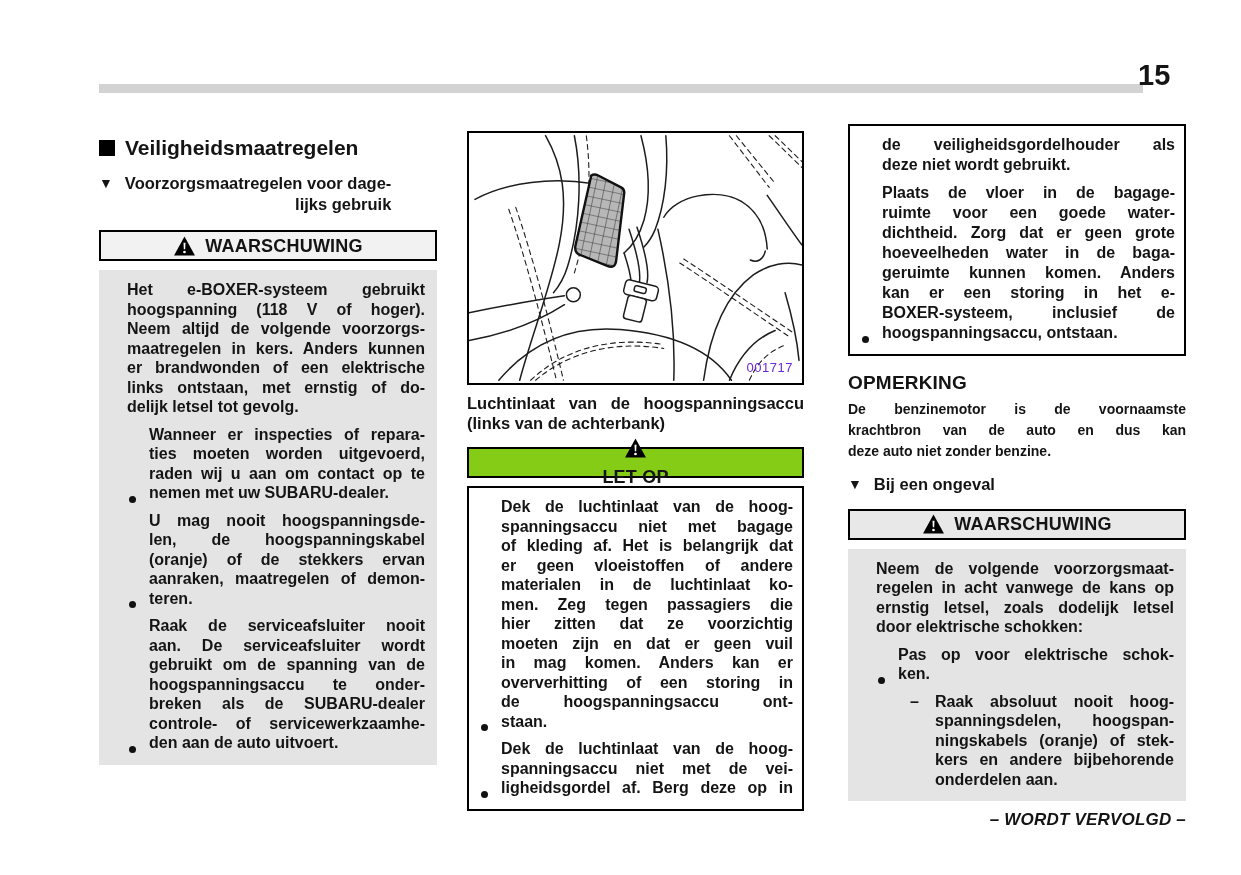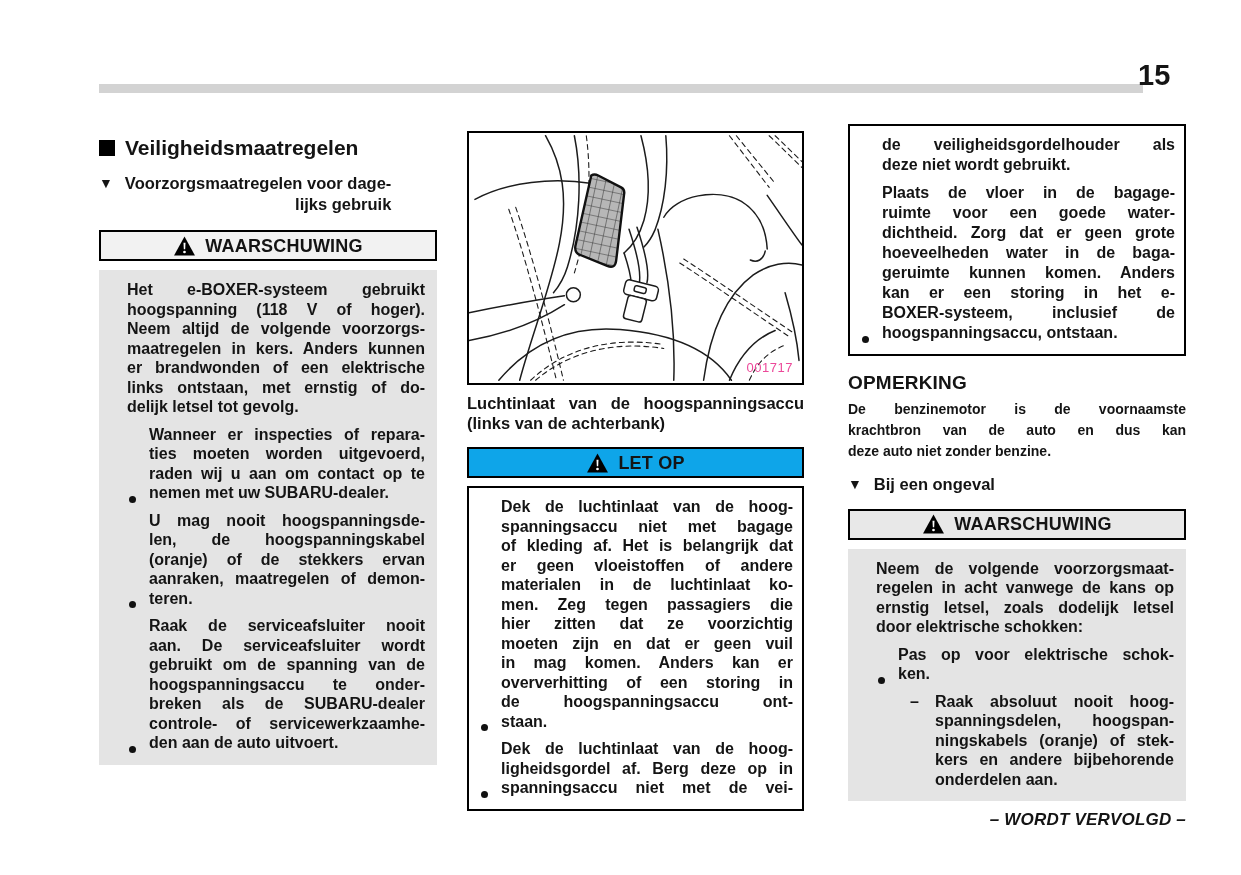--- a/index.html
+++ b/index.html
@@ -21,21 +21,21 @@
   .sq-icon { width:16px; height:16px; background:#000; flex:none; }
   .subsection { display:flex; gap:12px; margin-top:13px; font-size:16.5px; line-height:20.5px; }
   .tri-icon { flex:none; font-size:14px; line-height:20px; }
 
   
   .hazard-header {
     display:flex; align-items:center; justify-content:center; gap:9px;
     border:2px solid #000; height:27px; font-size:18px; letter-spacing:0.2px;
   }
   .hazard-header.light { background:#f2f2f2; }
-  .hazard-header.white { background:#0ea5e9; }
+  .hazard-header.white { background:#84cc16;flex-direction:column; }
   .hazard-header.gray  { background:#e8e8e8; }
   .warn-icon { width:23px; height:20px; flex:none; display:block; }
 
   
   .gray-box  { background:#e4e4e4; margin-top:9px; padding:10px 12px 12px 28px; }
   .line-box  { background:#ffffff; margin-top:8px; padding:9px 9px 11px 10px; border:2px solid #000; }
   .lh-tight  { line-height:19.5px; }
 
   
   .jtext .jline { text-align:justify; text-align-last:justify; }
@@ -48,21 +48,21 @@
   .bmark { width:22px; flex:none; }
   .dot-icon { display:block; width:7px; height:7px; border-radius:50%; background:#111; margin-top:6px; margin-left:2px; }
   .btext { flex:1; min-width:0; }
 
   .sub-item { display:flex; margin-left:34px; margin-top:8px; }
   .dmark { width:25px; flex:none; }
 
   
   .figure-box { width:333px; height:250px; border:2px solid #000; position:relative; background:#fff; overflow:hidden; }
   .figure-box svg { display:block; width:100%; height:100%; }
-  .fig-number { position:absolute; right:9px; bottom:5px; font-size:13px; font-weight:normal; color:#ec4899; letter-spacing:0.5px; }
+  .fig-number { position:absolute; right:9px; bottom:5px; font-size:13px; font-weight:normal; color:#6d28d9; letter-spacing:0.5px; }
   .fig-caption { margin-top:8px; font-size:16.5px; line-height:20px; }
 
   
   .cont-indent { margin-left:22px; }
   .note-title { font-size:19px; line-height:22px; margin-top:16px; letter-spacing:0.2px; }
   .note-text { margin-top:5px; font-size:14px; line-height:21px; }
   .footer-note { margin-top:9px; text-align:right; font-style:italic; font-size:17px; letter-spacing:0.2px; }
 
   .mt8 { margin-top:8px; } .mt12 { margin-top:12px; } .mt14 { margin-top:14px; }
   .mt16 { margin-top:16px; }
@@ -239,22 +239,22 @@
           <div class="jline">de hoogspanningsaccu ont-</div>
           <div class="jline last">staan.</div>
         </div>
     </div>
     <div class="bullet">
       <span class="bmark">
           <span class="dot-icon"></span>
         </span>
       <div class="btext jtext stretch-last">
           <div class="jline">Dek de luchtinlaat van de hoog-</div>
+          <div class="jline">spanningsaccu niet met de vei-</div>
           <div class="jline last">ligheidsgordel af. Berg deze op in</div>
-          <div class="jline">spanningsaccu niet met de vei-</div>
         </div>
     </div>
   </div>
 </div>
 
 <div class="col" id="col-right">
   <div class="line-box" style="margin-top:0;">
     <div class="cont-indent jtext">
         <div class="jline">de veiligheidsgordelhouder als</div>
         <div class="jline last">deze niet wordt gebruikt.</div>

